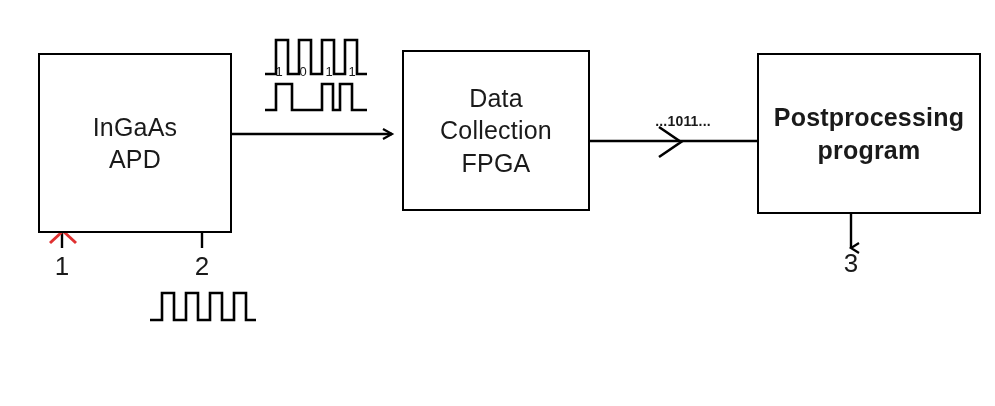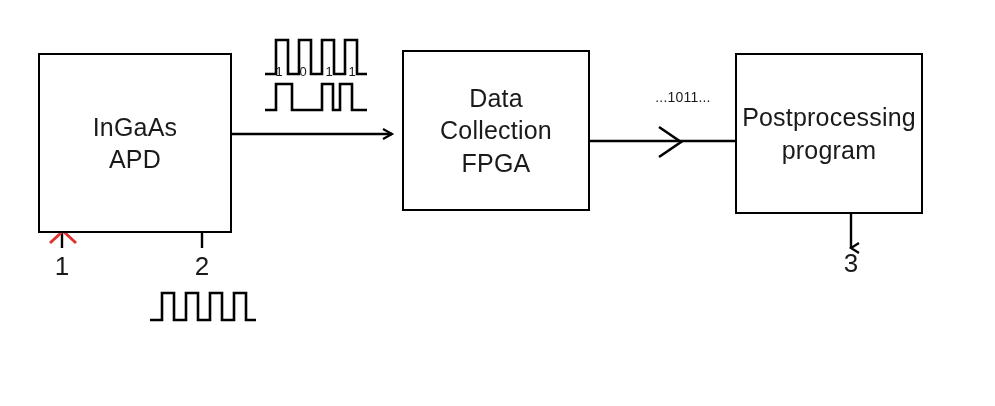--- a/index.html
+++ b/index.html
@@ -130,29 +130,29 @@
     <div class="block-label">InGaAs
 APD</div>
   </div>
 
   <div class="block-box" style="left:402px; top:50px; width:188px; height:161px;">
     <div class="block-label">Data
 Collection
 FPGA</div>
   </div>
 
-  <div class="block-box" style="left:735px; top:53px; width:188px; height:161px;">
+  <div class="block-box" style="left:757px; top:53px; width:224px; height:161px;font-weight:bold;">
     <div class="block-label">Postprocessing
 program</div>
   </div>
 
   <div class="port-number" style="left:46px; top:253px; width:32px;">1</div>
   <div class="port-number" style="left:186px; top:253px; width:32px;">2</div>
   <div class="port-number" style="left:835px; top:250px; width:32px;">3</div>
 
-  <div class="bitstream-label" style="left:638px; top:90px; width:90px;">...1011...</div>
+  <div class="bitstream-label" style="left:638px; top:114px; width:90px;font-weight:bold;">...1011...</div>
 
   <div class="bit-digit" style="left:272px; top:65px; width:14px;">1</div>
   <div class="bit-digit" style="left:296px; top:65px; width:14px;">0</div>
   <div class="bit-digit" style="left:322px; top:65px; width:14px;">1</div>
   <div class="bit-digit" style="left:345px; top:65px; width:14px;">1</div>
 
 </div>
 
 </body></html>

